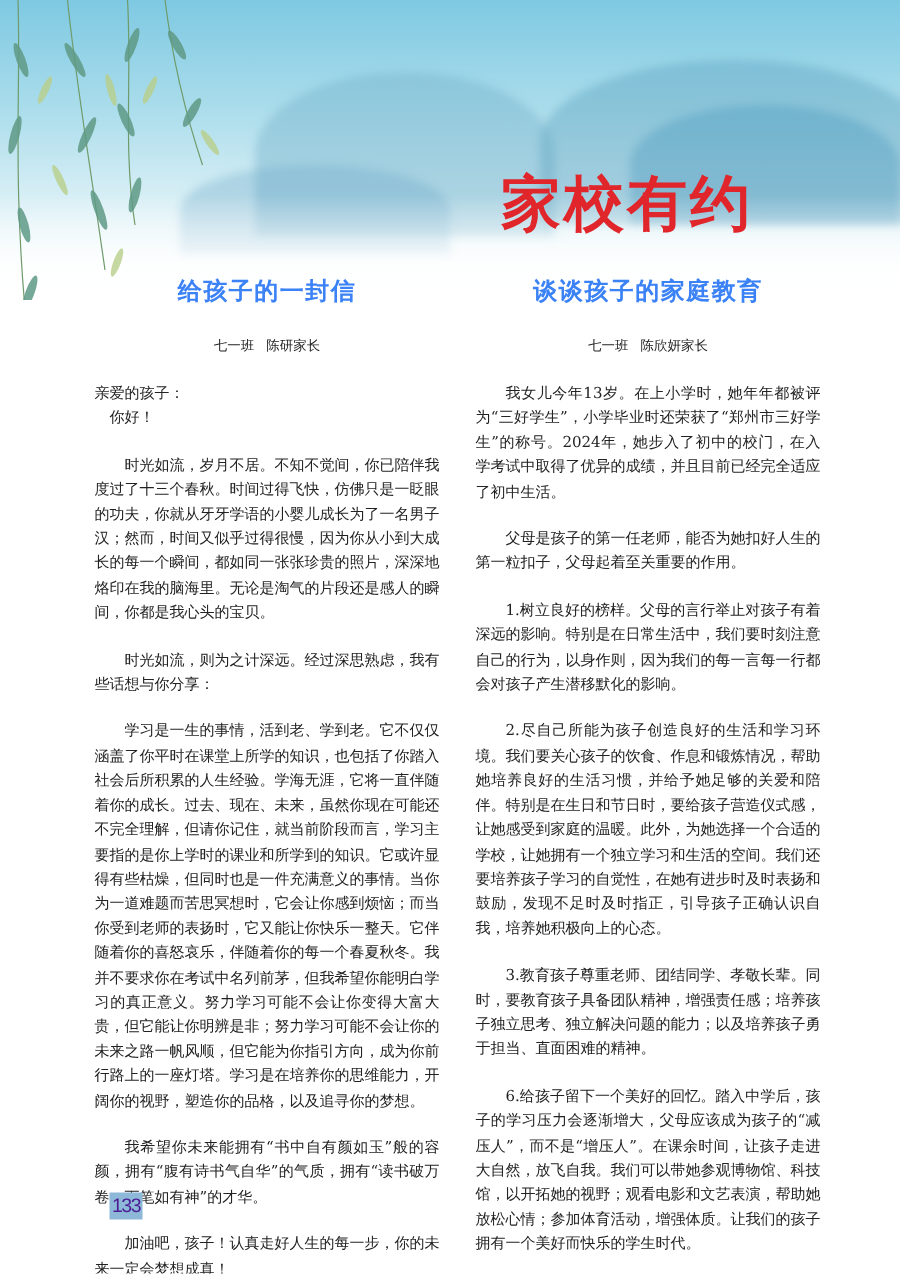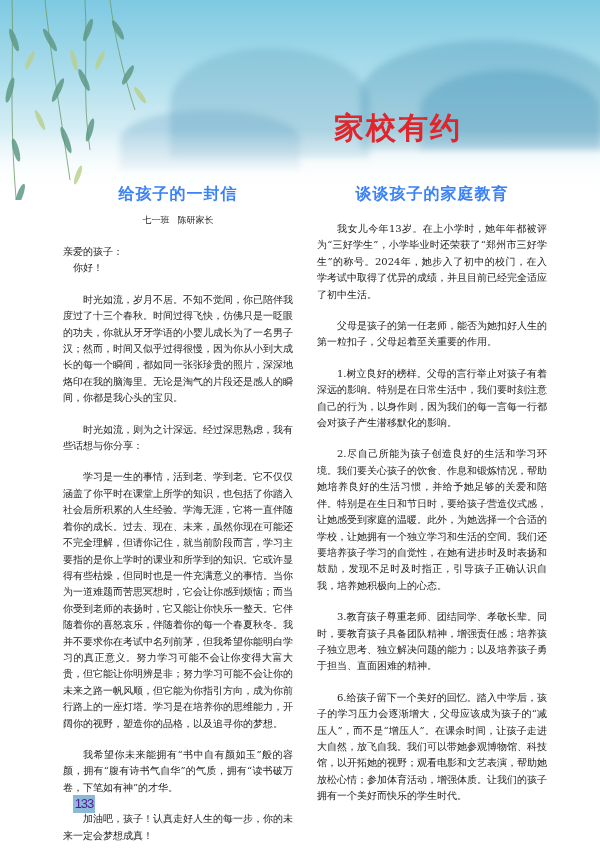--- a/index.html
+++ b/index.html
@@ -17,29 +17,29 @@
     .mtn3 { left: 420px; top: 70px; width: 180px; height: 80px; background: rgba(70,150,185,0.35); }
     .mtn4 { left: 120px; top: 110px; width: 180px; height: 60px; background: rgba(110,170,200,0.35); }
     .mist { position: absolute; left: 0; top: 130px; width: 600px; height: 80px;
             background: linear-gradient(180deg, rgba(255,255,255,0) 0%, rgba(255,255,255,0.85) 60%, #fff 100%); }
 
     .willow { position: absolute; left: 0; top: 0; width: 170px; height: 220px; }
 
     .section-title {
       position: absolute; left: 334px; top: 108px;
       font-family: "DejaVu Sans", "Liberation Sans", sans-serif;
-      font-weight: bold; font-size: 30px; color: #e0252b; letter-spacing: 2px;
+      font-weight: bold; font-size: 40px; color: #e0252b; letter-spacing: 2px;
     }
 
     .col { position: absolute; top: 182px; width: 230px; }
     .col-left { left: 63px; }
     .col-right { left: 317px; }
 
     .art-title { text-align: center; font-size: 16px; color: #3b82f6; letter-spacing: 1px; height: 24px; line-height: 24px; }
-    .byline { text-align: center; font-size: 9px; margin-top: 8px; margin-bottom: 18px; height: 12px; line-height: 12px; }
+    .byline { text-align: center; font-size: 9px; margin-top: 19px; margin-bottom: 18px; height: 12px; line-height: 12px; }
     .byline span + span { margin-left: 8px; }
 
     .p { font-size: 10px; line-height: 16.4px; text-align: justify; text-justify: inter-ideograph; }
     .indent { text-indent: 2em; margin-top: 15px; }
     .hang { text-indent: 1em; }
 
     .sign { text-align: center; font-size: 10px; line-height: 16.4px; font-style: italic; }
     .sign.first { margin-top: 16px; }
 
     .page-no {
@@ -101,20 +101,23 @@
   <p class="p indent">时光如流，则为之计深远。经过深思熟虑，我有些话想与你分享：</p>
   <p class="p indent">学习是一生的事情，活到老、学到老。它不仅仅涵盖了你平时在课堂上所学的知识，也包括了你踏入社会后所积累的人生经验。学海无涯，它将一直伴随着你的成长。过去、现在、未来，虽然你现在可能还不完全理解，但请你记住，就当前阶段而言，学习主要指的是你上学时的课业和所学到的知识。它或许显得有些枯燥，但同时也是一件充满意义的事情。当你为一道难题而苦思冥想时，它会让你感到烦恼；而当你受到老师的表扬时，它又能让你快乐一整天。它伴随着你的喜怒哀乐，伴随着你的每一个春夏秋冬。我并不要求你在考试中名列前茅，但我希望你能明白学习的真正意义。努力学习可能不会让你变得大富大贵，但它能让你明辨是非；努力学习可能不会让你的未来之路一帆风顺，但它能为你指引方向，成为你前行路上的一座灯塔。学习是在培养你的思维能力，开阔你的视野，塑造你的品格，以及追寻你的梦想。</p>
   <p class="p indent">我希望你未来能拥有“书中自有颜如玉”般的容颜，拥有“腹有诗书气自华”的气质，拥有“读书破万卷，下笔如有神”的才华。</p>
   <p class="p indent">加油吧，孩子！认真走好人生的每一步，你的未来一定会梦想成真！</p>
   <p class="sign first">爱你的爸爸妈妈</p>
   <p class="sign">2025年1月4日</p>
 </article>
 
 <article class="col col-right">
   <h1 class="art-title">谈谈孩子的家庭教育</h1>
+  <div class="byline">
+    <span>七一班</span><span>陈欣妍家长</span>
+  </div>
   <p class="p indent">我女儿今年13岁。在上小学时，她年年都被评为“三好学生”，小学毕业时还荣获了“郑州市三好学生”的称号。2024年，她步入了初中的校门，在入学考试中取得了优异的成绩，并且目前已经完全适应了初中生活。</p>
   <p class="p indent">父母是孩子的第一任老师，能否为她扣好人生的第一粒扣子，父母起着至关重要的作用。</p>
   <p class="p indent">1.树立良好的榜样。父母的言行举止对孩子有着深远的影响。特别是在日常生活中，我们要时刻注意自己的行为，以身作则，因为我们的每一言每一行都会对孩子产生潜移默化的影响。</p>
   <p class="p indent">2.尽自己所能为孩子创造良好的生活和学习环境。我们要关心孩子的饮食、作息和锻炼情况，帮助她培养良好的生活习惯，并给予她足够的关爱和陪伴。特别是在生日和节日时，要给孩子营造仪式感，让她感受到家庭的温暖。此外，为她选择一个合适的学校，让她拥有一个独立学习和生活的空间。我们还要培养孩子学习的自觉性，在她有进步时及时表扬和鼓励，发现不足时及时指正，引导孩子正确认识自我，培养她积极向上的心态。</p>
   <p class="p indent">3.教育孩子尊重老师、团结同学、孝敬长辈。同时，要教育孩子具备团队精神，增强责任感；培养孩子独立思考、独立解决问题的能力；以及培养孩子勇于担当、直面困难的精神。</p>
   <p class="p indent">6.给孩子留下一个美好的回忆。踏入中学后，孩子的学习压力会逐渐增大，父母应该成为孩子的“减压人”，而不是“增压人”。在课余时间，让孩子走进大自然，放飞自我。我们可以带她参观博物馆、科技馆，以开拓她的视野；观看电影和文艺表演，帮助她放松心情；参加体育活动，增强体质。让我们的孩子拥有一个美好而快乐的学生时代。</p>
 </article>
 
 <div class="page-no">133</div>
 

